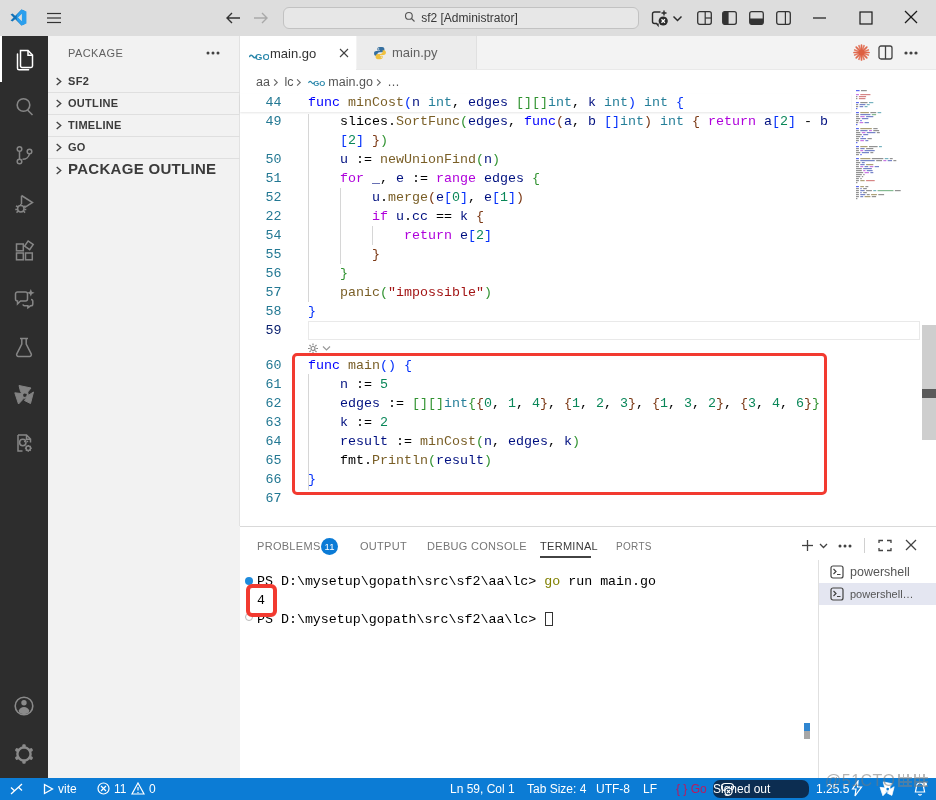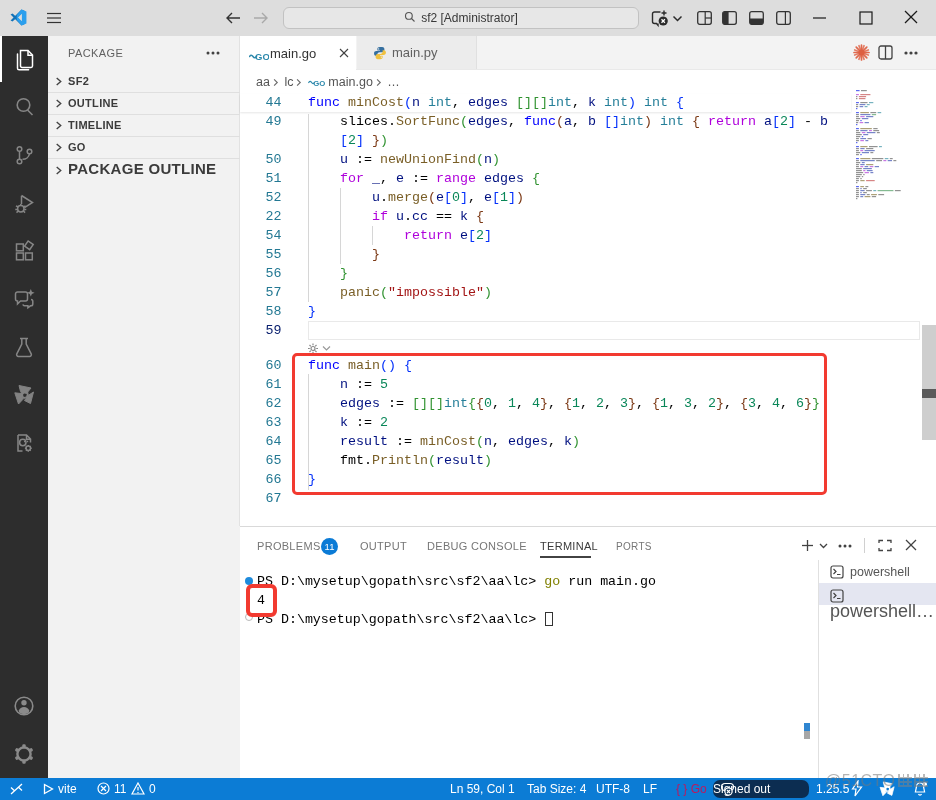--- a/index.html
+++ b/index.html
@@ -503,21 +503,21 @@
 <div class="abs" style="left:545px;top:611.5px;width:8px;height:14px;border:1.3px solid #333"></div>
 <div class="abs" style="left:245px;top:577px;width:8px;height:8px;border-radius:4px;background:#1e8bdc"></div>
 <div class="abs" style="left:245px;top:613px;width:8px;height:8px;border-radius:4px;border:1.3px solid #b9b9b9"></div>
 <div class="abs" style="left:246px;top:584px;width:31px;height:33px;border:4px solid #f23a30;border-radius:6px"></div>
 <div class="abs" style="left:818px;top:560px;width:1px;height:218px;background:#e0e0e0"></div>
 <div class="abs" style="left:819px;top:583px;width:117px;height:22px;background:#e4e6f1"></div>
 <div class="abs" style="left:830px;top:564px;height:16px;line-height:16px;font-size:12.5px;color:#555"><svg width="14" height="14" viewBox="0 0 14 14" style="vertical-align:-3px;margin-right:6px">
       <rect x="1" y="1" width="12" height="12" rx="2" fill="none" stroke="#424242" stroke-width="1.2"></rect>
       <path d="M3.5 4 L6 6.5 L3.5 9 M7 9.5 H10.5" fill="none" stroke="#424242" stroke-width="1.2"></path>
     </svg>powershell</div>
-<div class="abs" style="left:830px;top:586px;height:16px;line-height:16px;font-size:18px;color:#555"><svg width="14" height="14" viewBox="0 0 14 14" style="vertical-align:-3px;margin-right:6px">
+<div class="abs" style="left:830px;top:586px;height:16px;line-height:16px;font-size:11px;color:#555"><svg width="14" height="14" viewBox="0 0 14 14" style="vertical-align:-3px;margin-right:6px">
       <rect x="1" y="1" width="12" height="12" rx="2" fill="none" stroke="#424242" stroke-width="1.2"></rect>
       <path d="M3.5 4 L6 6.5 L3.5 9 M7 9.5 H10.5" fill="none" stroke="#424242" stroke-width="1.2"></path>
     </svg>powershell…</div>
 <div class="abs" style="left:804px;top:723px;width:6px;height:8px;background:#2f86d1"></div>
 <div class="abs" style="left:804px;top:731px;width:6px;height:8px;background:#a6a6a6"></div>
 <div class="abs" style="left:0;top:778px;width:936px;height:22px;background:#0c7cd5"></div>
 <svg class="abs" style="left:10px;top:783px" width="13" height="12" viewBox="0 0 13 12">
     <g fill="none" stroke="#fff" stroke-width="1.3">
       <path d="M1 11 L12 1 M1 4.5 L4.2 7.5 M8.8 4.5 L12 7.5"></path>
     </g>

